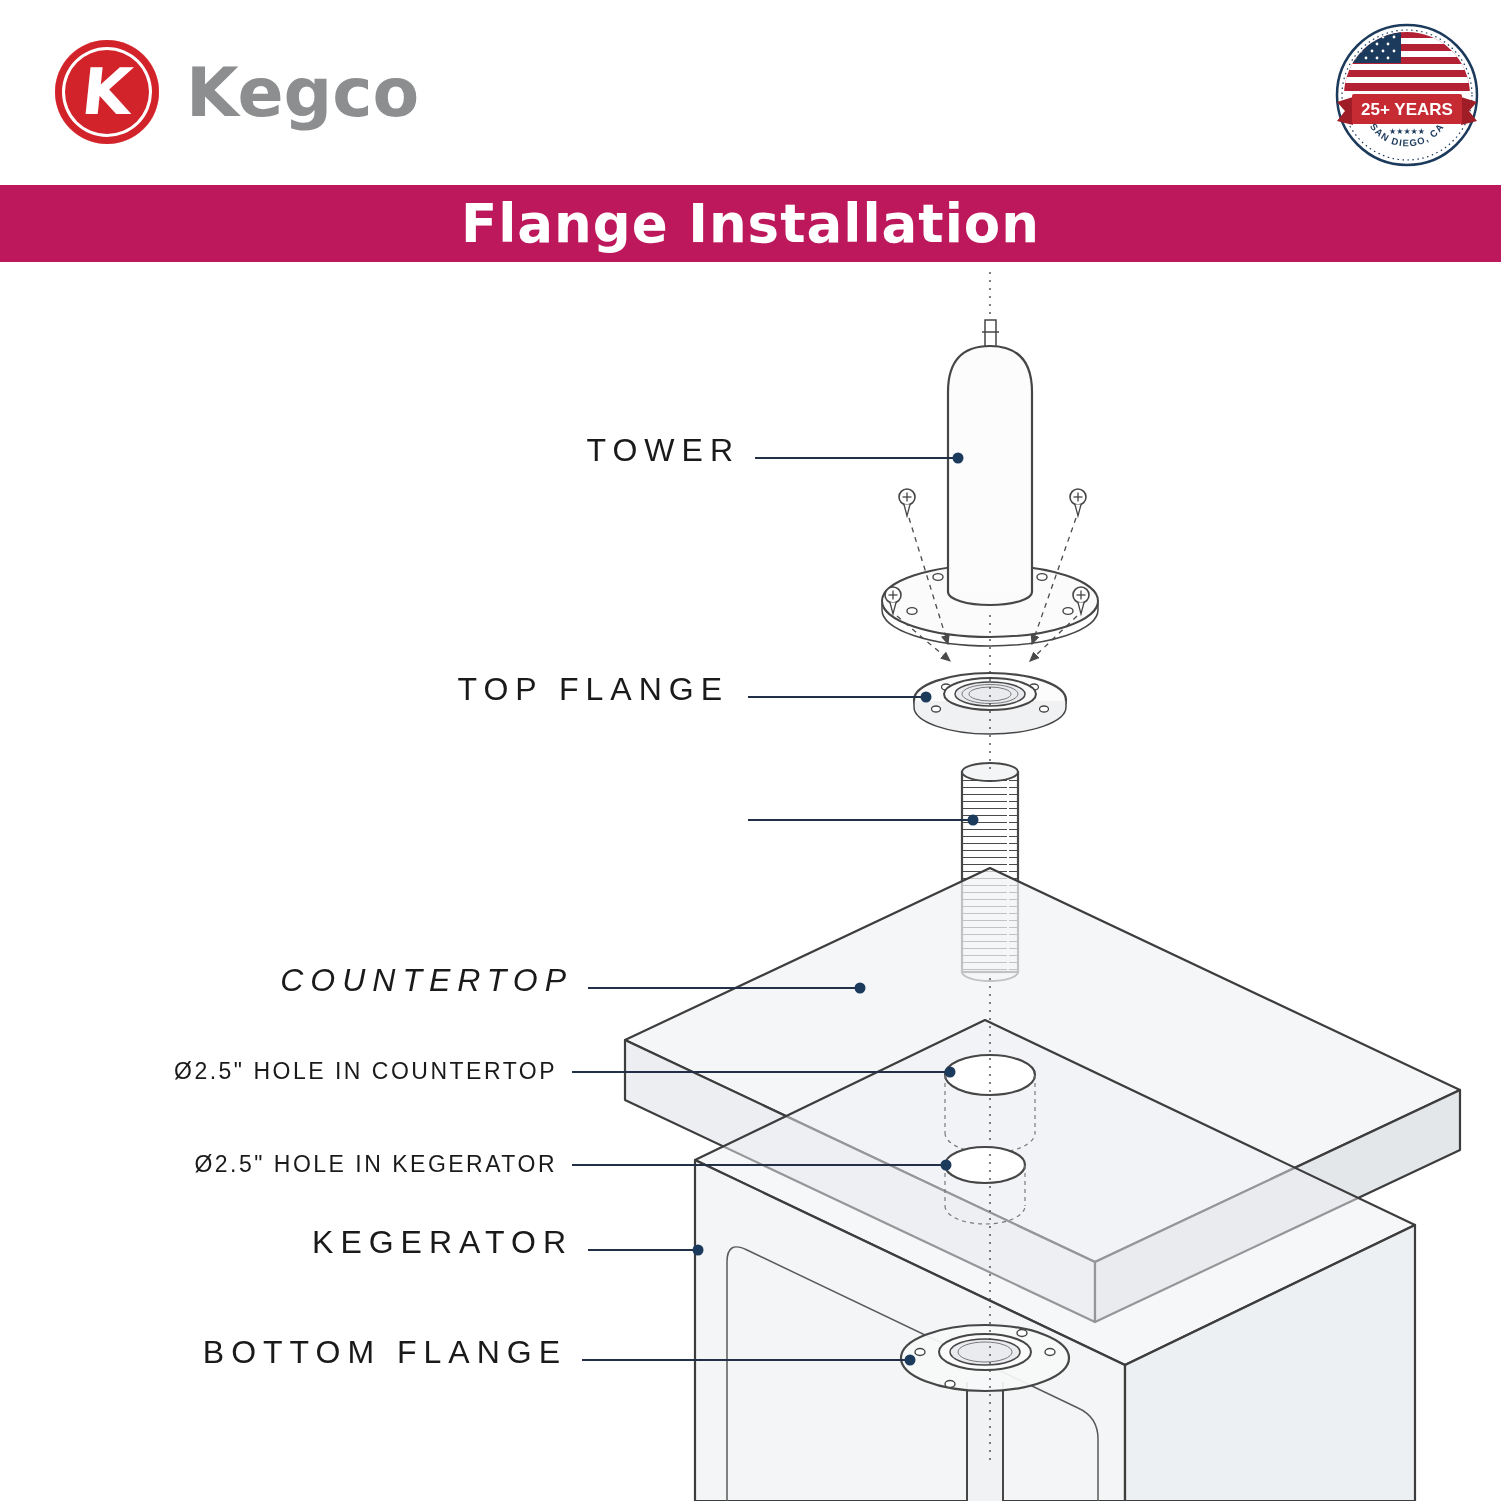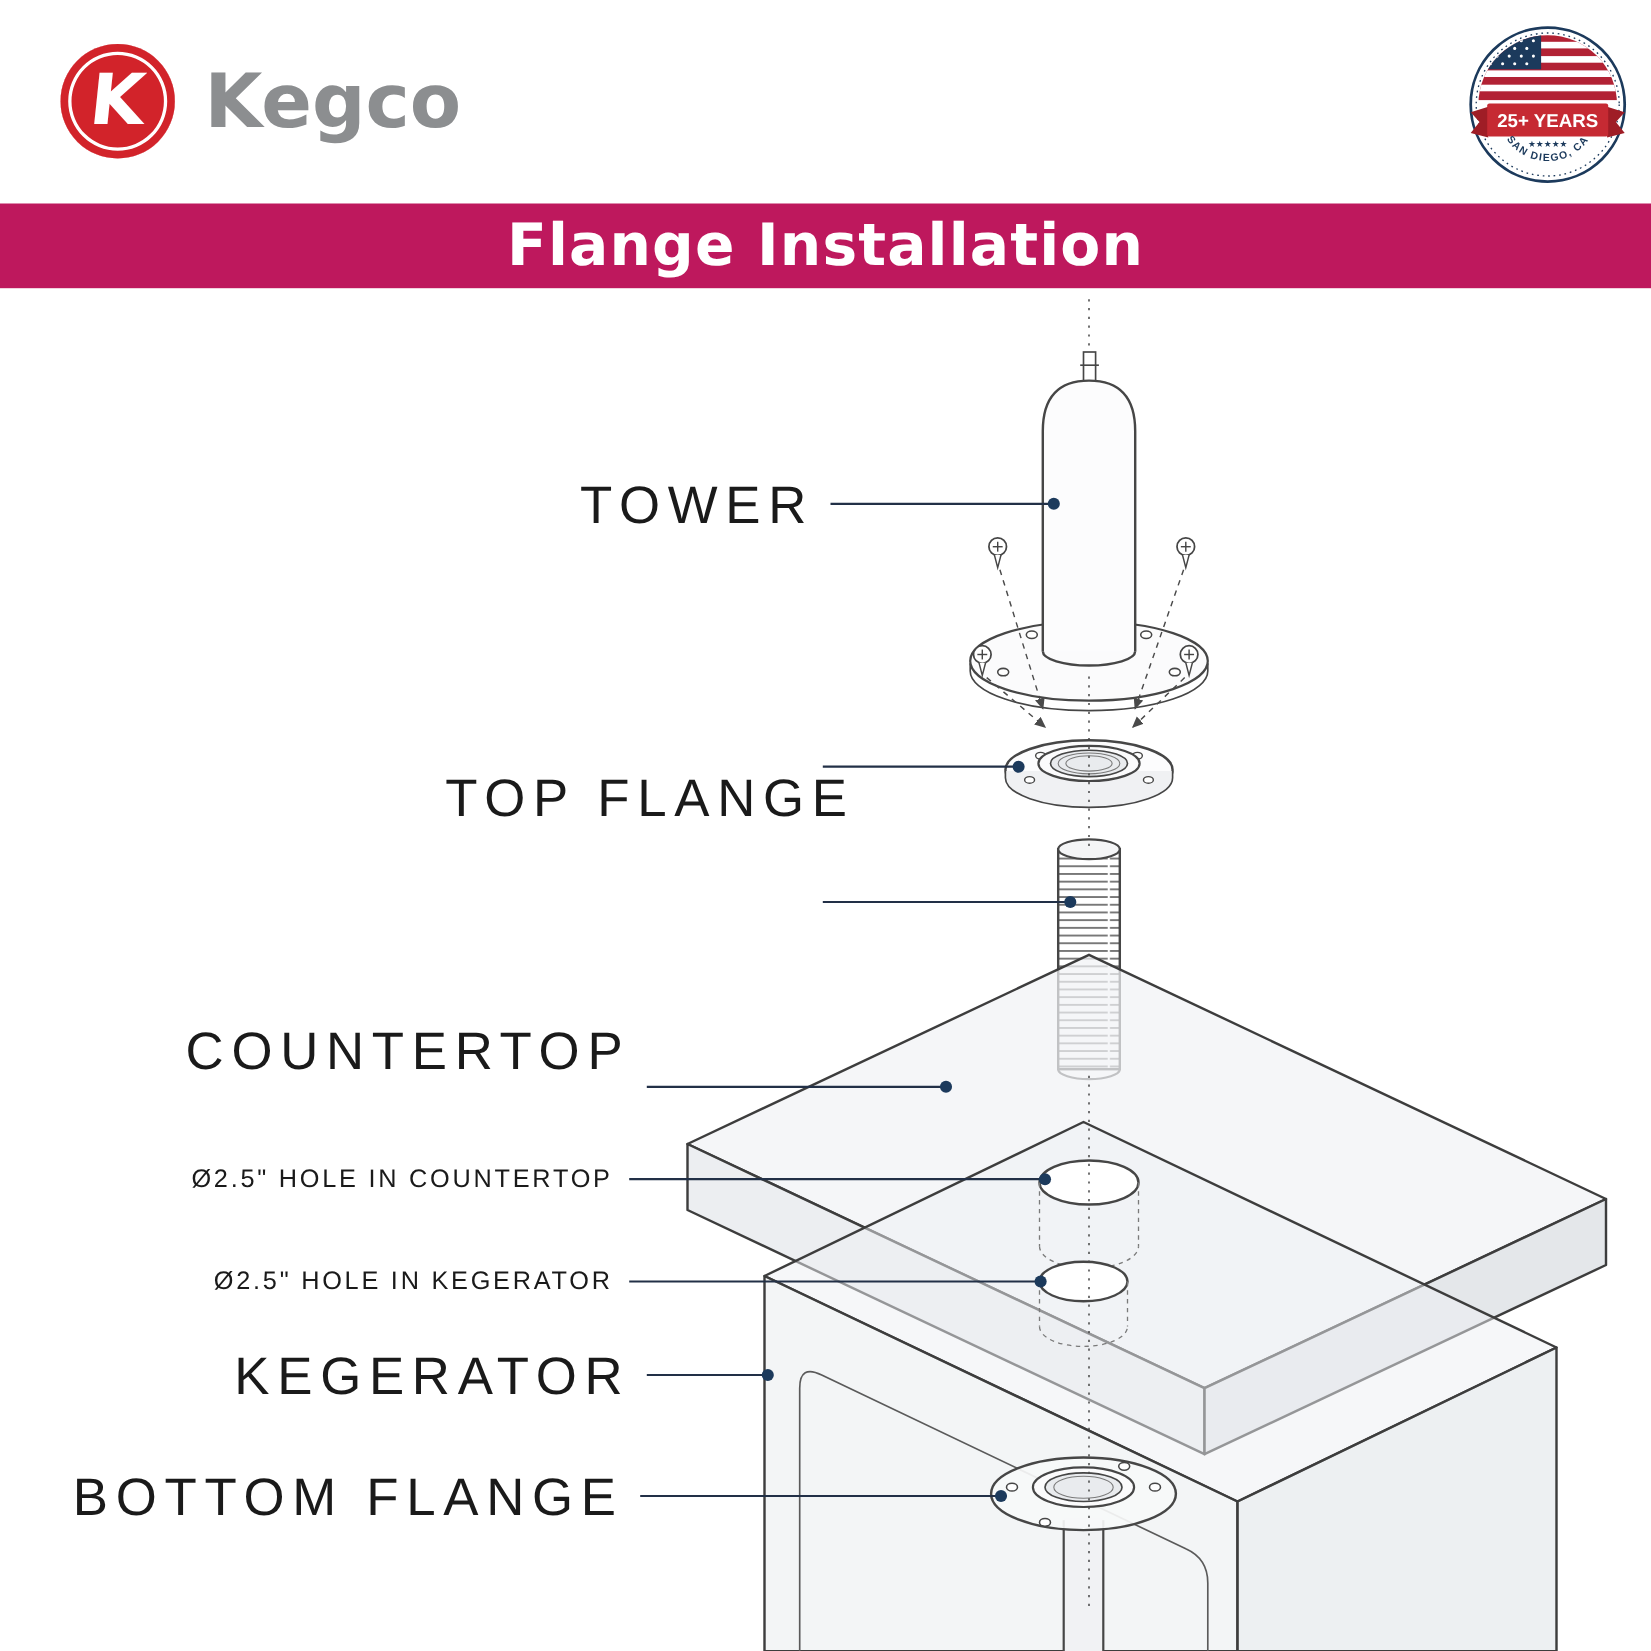--- a/index.html
+++ b/index.html
@@ -41,21 +41,21 @@
     color:#ffffff; font-size:53px; font-weight:bold; letter-spacing:1px;
     font-family:"DejaVu Sans","Liberation Sans",sans-serif;
   }
 
   
   .diagram { position:absolute; inset:0; width:1501px; height:1501px; z-index:1; }
 
   .labels { position:absolute; inset:0; z-index:3; pointer-events:none; }
   .dlabel {
     position:absolute; white-space:nowrap; color:#1a1a1a;
-    font-size:48px; letter-spacing:7px; font-weight:500; line-height:1.2;
+    font-size:32px; letter-spacing:7px; font-weight:500; line-height:1.2;
   }
   .dlabel.small { font-size:23px; letter-spacing:2.5px; }
   .pill { background:#e9ebee; border-radius:48px; padding:14px 34px; }
 </style>
 </head>
 <body>
 
 <div class="page">
 
   <svg class="diagram" viewBox="0 0 1501 1501" xmlns="http://www.w3.org/2000/svg">
@@ -208,22 +208,22 @@
 
     <g stroke="#4a4a4a" stroke-width="1.4" stroke-dasharray="2 6" fill="none">
       <line x1="990" y1="272" x2="990" y2="320"></line>
       <line x1="990" y1="615" x2="990" y2="770"></line>
       <line x1="990" y1="978" x2="990" y2="1465"></line>
     </g>
   </svg>
 
   <div class="labels">
     <div class="dlabel" style="right:761px; top:431px;">TOWER</div>
-    <div class="dlabel" style="right:724px; top:670px;margin-top:28px;">TOP FLANGE</div>
-    <div class="dlabel" style="right:928px; top:928px;">COUNTERTOP</div>
+    <div class="dlabel" style="right:772px; top:670px;">TOP FLANGE</div>
+    <div class="dlabel" style="right:928px; top:961px;font-style:italic;">COUNTERTOP</div>
     <div class="dlabel small" style="right:944px; top:1058px;">Ø2.5" HOLE IN COUNTERTOP</div>
     <div class="dlabel small" style="right:944px; top:1151px;">Ø2.5" HOLE IN KEGERATOR</div>
     <div class="dlabel" style="right:934px; top:1333px;">BOTTOM FLANGE</div>
     <div class="dlabel" style="right:928px; top:1223px;">KEGERATOR</div>
   </div>
 
   <div class="header">
     <div class="logo-circle">
       <span class="logo-k">K</span>
     </div>

